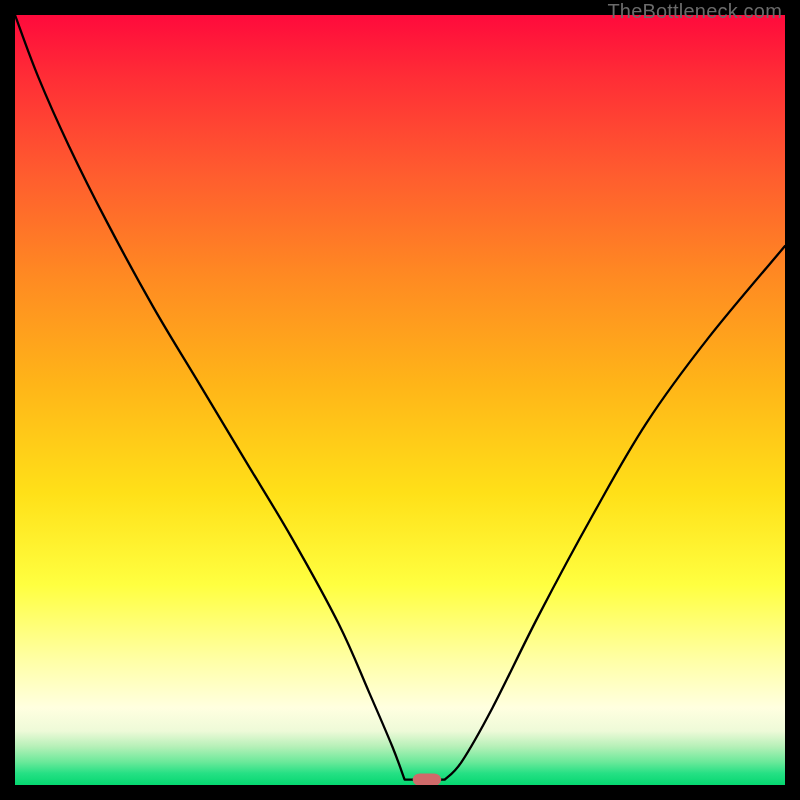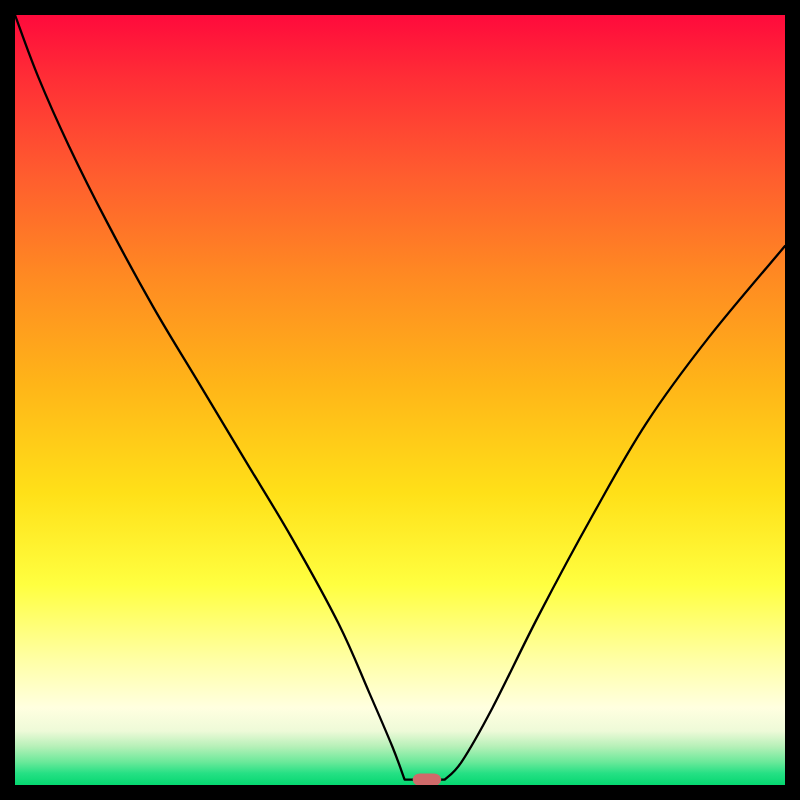--- a/index.html
+++ b/index.html
@@ -60,13 +60,14 @@
 </head>
 <body>
 
 <div class="frame">
   <div class="plot-area">
     <svg class="plot-svg" viewBox="0 0 770 770" preserveAspectRatio="none">
       <path id="curve-path" fill="none" stroke="#000000" stroke-width="2.3" stroke-linejoin="round" stroke-linecap="round" d="M 0.00 0.00 C 4.16 11.09, 13.40 38.04, 23.10 61.60 C 32.80 85.16, 41.43 104.57, 53.90 130.90 C 66.37 157.23, 77.15 178.79, 92.40 207.90 C 107.65 237.01, 121.97 263.49, 138.60 292.60 C 155.23 321.71, 168.17 341.88, 184.80 369.60 C 201.43 397.32, 214.37 418.88, 231.00 446.60 C 247.63 474.32, 260.57 494.49, 277.20 523.60 C 293.83 552.71, 309.54 580.58, 323.40 608.30 C 337.26 636.02, 344.50 655.42, 354.20 677.60 C 363.90 699.78, 370.92 715.84, 377.30 731.50 C 383.68 747.16, 387.40 758.65, 389.62 764.61 L 429.66 764.61 C 432.71 761.42, 438.01 759.79, 446.60 746.90 C 455.19 734.01, 463.54 719.33, 477.40 693.00 C 491.26 666.67, 505.58 635.25, 523.60 600.60 C 541.62 565.95, 558.10 535.15, 577.50 500.50 C 596.90 465.85, 610.61 439.98, 631.40 408.10 C 652.19 376.22, 668.05 355.28, 693.00 323.40 C 717.95 291.52, 756.14 247.63, 770.00 231.00"></path>
       <rect id="marker-rect" fill="#cf6a6a" rx="7" ry="7" x="397.71" y="758.45" width="28.49" height="12.32"></rect>
     </svg>
   </div>
+  <div class="watermark">TheBottleneck.com</div>
 </div>
 
 </body></html>

